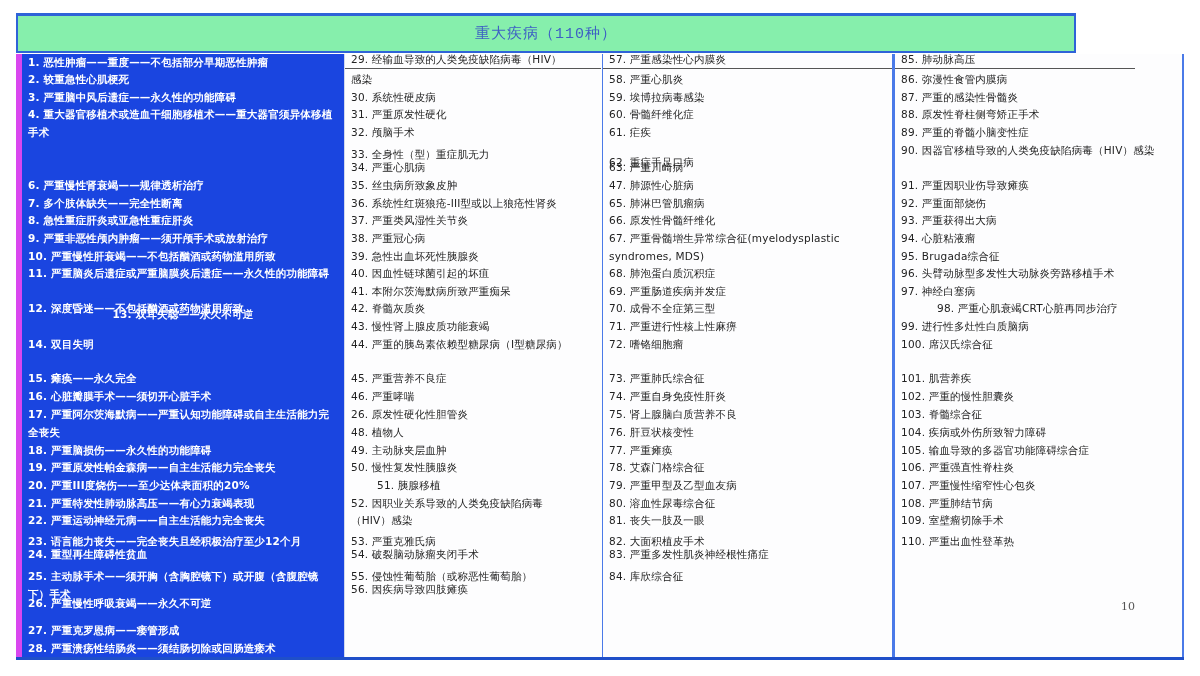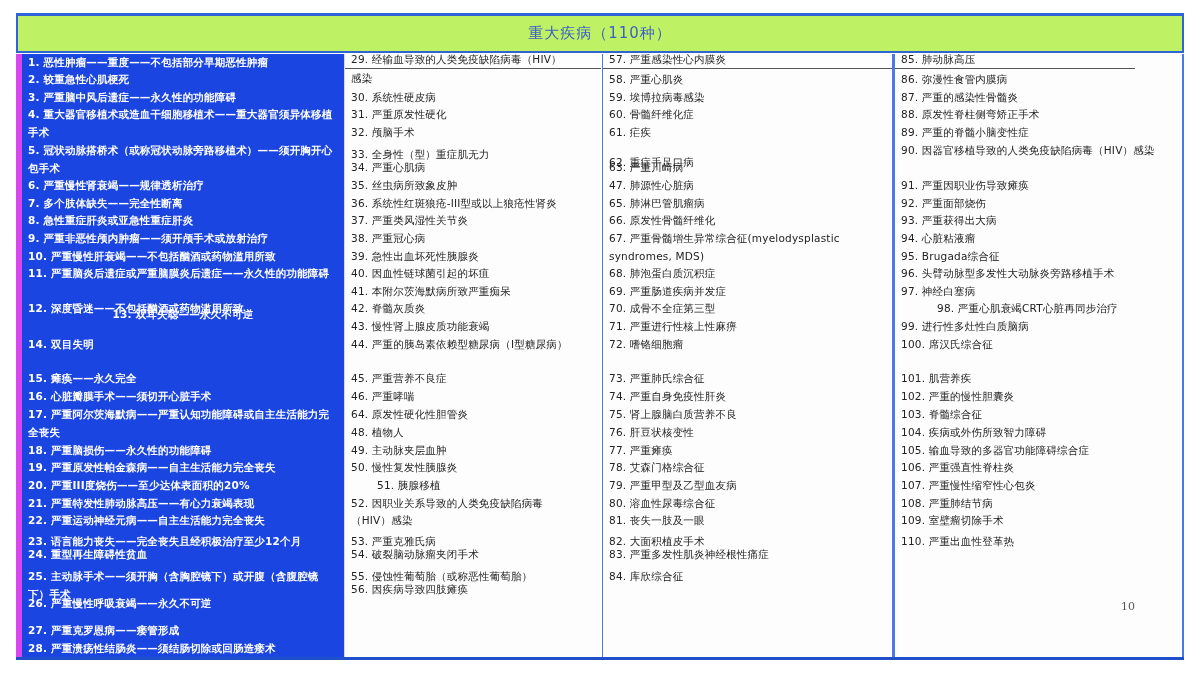--- a/index.html
+++ b/index.html
@@ -1,23 +1,23 @@
 <!DOCTYPE html>
 <html><head>
 <meta charset="utf-8">
 <style>
   html, body { margin: 0; padding: 0; }
   body {
     width: 1200px; height: 676px; background: #ffffff; position: relative; overflow: hidden;
     font-family: "DejaVu Sans", "Liberation Sans", sans-serif;
   }
   .title-box {
-    position: absolute; left: 16px; top: 13px; width: 1168px; height: 40px;
-    border: 2px solid #2f63d8; border-top-width: 3px; background: #bef264; box-sizing: border-box;
-    display: flex; align-items: center; justify-content: center;
+    position: absolute; left: 16px; top: 13px; width: 1060px; height: 40px;
+    border: 2px solid #2f63d8; border-top-width: 3px; background: #86efac; box-sizing: border-box;
+    display: flex; align-items: center; justify-content: center; font-family: Liberation Mono, monospace;
   }
   .title-box span { color: #3d5fc4; font-size: 15px; letter-spacing: 1px; }
   .table {
     position: absolute; left: 16px; top: 54px; width: 1168px; height: 606px;
     border-bottom: 3px solid #1f4fc9; box-sizing: border-box;
   }
   .col { position: absolute; top: 0; bottom: 0; box-sizing: border-box; overflow: hidden; }
   .col1 { left: 0; width: 328px; background: #1a45e0; border-left: 6px solid #d946ef; }
   .col2 { left: 328px; width: 306px; border-right: 2px solid #4a7ae8; background: #fdfdfe; }
   .col3 { left: 586px; width: 292px; border-right: 2px solid #4a7ae8; background: #fdfdfe; }
@@ -46,21 +46,20 @@
 <div class="title-box">
   <span>重大疾病（110种）</span>
 </div>
 
 <div class="table">
   <div class="col col1" id="c0">
       <div class="item" style="top: 0px;">1. 恶性肿瘤——重度——不包括部分早期恶性肿瘤</div>
       <div class="item" style="top: 17px;">2. 较重急性心肌梗死</div>
       <div class="item" style="top: 35px;">3. 严重脑中风后遗症——永久性的功能障碍</div>
       <div class="item" style="top: 52px;">4. 重大器官移植术或造血干细胞移植术——重大器官须异体移植手术</div>
-      <div class="item" style="top: 88px;">5. 冠状动脉搭桥术（或称冠状动脉旁路移植术）——须开胸开心包手术</div>
       <div class="item" style="top: 123px;">6. 严重慢性肾衰竭——规律透析治疗</div>
       <div class="item" style="top: 141px;">7. 多个肢体缺失——完全性断离</div>
       <div class="item" style="top: 158px;">8. 急性重症肝炎或亚急性重症肝炎</div>
       <div class="item" style="top: 176px;">9. 严重非恶性颅内肿瘤——须开颅手术或放射治疗</div>
       <div class="item" style="top: 194px;">10. 严重慢性肝衰竭——不包括酗酒或药物滥用所致</div>
       <div class="item" style="top: 211px;">11. 严重脑炎后遗症或严重脑膜炎后遗症——永久性的功能障碍</div>
       <div class="item" style="top: 246px;">12. 深度昏迷——不包括酗酒或药物滥用所致</div>
       <div class="item" style="top: 252px; text-align: center;">13. 双耳失聪——永久不可逆</div>
       <div class="item" style="top: 282px;">14. 双目失明</div>
       <div class="item" style="top: 316px;">15. 瘫痪——永久完全</div>
@@ -74,39 +73,39 @@
       <div class="item" style="top: 479px;">23. 语言能力丧失——完全丧失且经积极治疗至少12个月</div>
       <div class="item" style="top: 492px;">24. 重型再生障碍性贫血</div>
       <div class="item" style="top: 514px;">25. 主动脉手术——须开胸（含胸腔镜下）或开腹（含腹腔镜下）手术</div>
       <div class="item" style="top: 541px;">26. 严重慢性呼吸衰竭——永久不可逆</div>
       <div class="item" style="top: 568px;">27. 严重克罗恩病——瘘管形成</div>
       <div class="item" style="top: 586px;">28. 严重溃疡性结肠炎——须结肠切除或回肠造瘘术</div>
     </div>
   <div class="col col2" id="c1">
     <div class="hdr-line" style="width:256px;"></div>
   <div class="item" style="top: -3px;">29. 经输血导致的人类免疫缺陷病毒（HIV）</div>
-      <div class="item" style="top: 17px; font-family: Liberation Mono, monospace;">感染</div>
+      <div class="item" style="top: 17px;">感染</div>
       <div class="item" style="top: 35px;">30. 系统性硬皮病</div>
       <div class="item" style="top: 52px;">31. 严重原发性硬化</div>
       <div class="item" style="top: 70px;">32. 颅脑手术</div>
       <div class="item" style="top: 92px;">33. 全身性（型）重症肌无力</div>
       <div class="item" style="top: 105px;">34. 严重心肌病</div>
       <div class="item" style="top: 123px;">35. 丝虫病所致象皮肿</div>
       <div class="item" style="top: 141px;">36. 系统性红斑狼疮-III型或以上狼疮性肾炎</div>
       <div class="item" style="top: 158px;">37. 严重类风湿性关节炎</div>
       <div class="item" style="top: 176px;">38. 严重冠心病</div>
       <div class="item" style="top: 194px;">39. 急性出血坏死性胰腺炎</div>
       <div class="item" style="top: 211px;">40. 因血性链球菌引起的坏疽</div>
       <div class="item" style="top: 229px;">41. 本附尔茨海默病所致严重痴呆</div>
       <div class="item" style="top: 246px;">42. 脊髓灰质炎</div>
       <div class="item" style="top: 264px;">43. 慢性肾上腺皮质功能衰竭</div>
       <div class="item" style="top: 282px;">44. 严重的胰岛素依赖型糖尿病（I型糖尿病）</div>
       <div class="item" style="top: 316px;">45. 严重营养不良症</div>
       <div class="item" style="top: 334px;">46. 严重哮喘</div>
-      <div class="item" style="top: 352px;">64. 原发性硬化性胆管炎</div>
+      <div class="item" style="top: 352px;">26. 原发性硬化性胆管炎</div>
       <div class="item" style="top: 370px;">48. 植物人</div>
       <div class="item" style="top: 388px;">49. 主动脉夹层血肿</div>
       <div class="item" style="top: 405px;">50. 慢性复发性胰腺炎</div>
       <div class="item" style="top: 423px; margin-left: 26px;">51. 胰腺移植</div>
       <div class="item" style="top: 441px;">52. 因职业关系导致的人类免疫缺陷病毒</div>
       <div class="item" style="top: 458px;">（HIV）感染</div>
       <div class="item" style="top: 479px;">53. 严重克雅氏病</div>
       <div class="item" style="top: 492px;">54. 破裂脑动脉瘤夹闭手术</div>
       <div class="item" style="top: 514px;">55. 侵蚀性葡萄胎（或称恶性葡萄胎）</div>
       <div class="item" style="top: 527px;">56. 因疾病导致四肢瘫痪</div>

